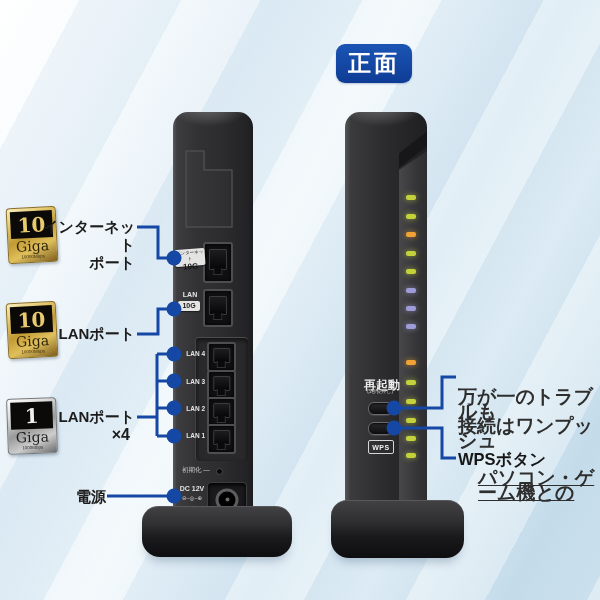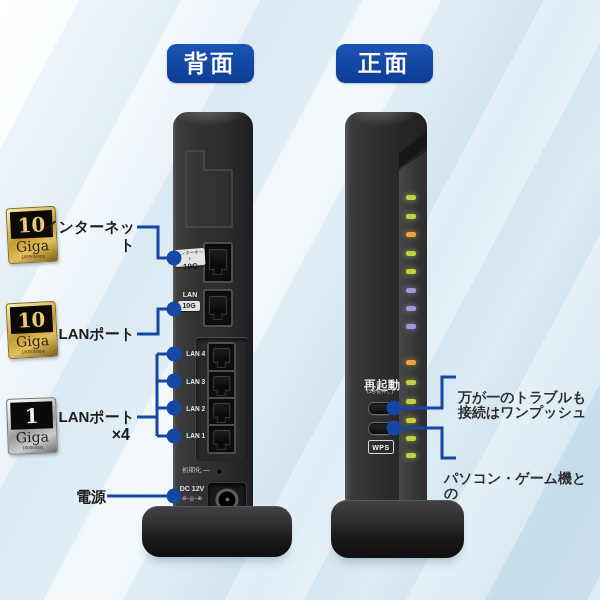--- a/index.html
+++ b/index.html
@@ -55,32 +55,31 @@
     font-family:"DejaVu Serif","Liberation Serif",serif;font-weight:bold;font-size:20px;}
   .speed-badge.gold .num{color:#e9cb6e;}
   .speed-badge.silver .num{color:#efefef;}
   .speed-badge .unit{font-family:"DejaVu Serif","Liberation Serif",serif;font-size:14px;line-height:16px;color:#2e2308;}
   .speed-badge.silver .unit{color:#1d1d1d;}
   .speed-badge .speed{font-size:4.5px;line-height:6px;color:#40300c;}
   .speed-badge.silver .speed{color:#2a2a2a;}
   
   .lbl-left{position:absolute;color:#1c1c1c;font-weight:600;font-size:15px;line-height:18px;text-align:right;}
   .co-title{position:absolute;color:#161616;font-weight:bold;font-size:16.5px;}
-  .co-desc{position:absolute;color:#2e2e2e;font-weight:600;font-size:14px;line-height:14.5px;}
+  .co-desc{position:absolute;color:#2e2e2e;font-weight:600;font-size:19px;line-height:14.5px;}
   #callouts{position:absolute;left:0;top:0;z-index:6;pointer-events:none;}
   .lbl-layer{z-index:7;}
   .led{position:absolute;left:406px;width:10px;height:5px;border-radius:2px;}
 </style>
 </head>
 <body>
 
 <div id="stage">
 
-  <div class="view-badge" style="left:167px;top:44px;">背面</div>
-  <div class="view-badge" style="left:336px;top:44px;width:97px;">正面</div>
+  <div class="view-badge" style="left:336px;top:44px;width:76px;">正面</div>
 
   <div class="tower" id="back-tower">
     <svg class="panel-outline" width="80" height="400">
       <path d="M13,39 H31 V58 H59 V115 H13 Z" fill="rgba(255,255,255,0.02)" stroke="#4c4c4e" stroke-width="1.5" stroke-linejoin="round"></path>
     </svg>
 
     <div class="port" style="left:30px;top:130px;width:26px;height:37px;">
         <div class="jack"></div>
       </div>
     <div class="tag abs" style="left:2px;top:137px;width:30px;height:17px;transform:rotate(-4deg);">
@@ -163,33 +162,35 @@
     <div class="speed">10000Mbps</div>
   </div>
   <div class="speed-badge silver" style="left:7px;top:398px;transform:rotate(-2deg);">
     <div class="num">1</div>
     <div class="unit">Giga</div>
     <div class="speed">1000Mbps</div>
   </div>
 
   <div class="lbl-left lbl-layer" style="left:38px;top:218px;width:97px;">
     <div>インターネット</div>
+    <div>ポート</div>
   </div>
   <div class="lbl-left lbl-layer" style="left:38px;top:325px;width:97px;">LANポート</div>
   <div class="lbl-left lbl-layer" style="left:38px;top:408px;width:97px;">
     <div>LANポート</div>
     <div style="padding-right:5px;font-size:16px;">×4</div>
   </div>
   <div class="lbl-left lbl-layer" style="left:60px;top:488px;width:46px;">電源</div>
 
   <div class="co-desc lbl-layer" style="left:458px;top:390px;">
     <div>万が一のトラブルも</div>
     <div>接続はワンプッシュ</div>
   </div>
-  <div class="co-desc lbl-layer" style="left:444px;top:471px;">
+  <div class="co-title lbl-layer" style="left:458px;top:449px;">WPSボタン</div>
+  <div class="co-desc lbl-layer" style="left:478px;top:471px;text-decoration:underline;">
     <div>パソコン・ゲーム機との</div>
   </div>
 
   <svg id="callouts" width="600" height="600">
       <polyline points="137,227 158,227 158,258 169,258" fill="none" stroke="#1547a5" stroke-width="3"></polyline>
       <polyline points="137,334 158,334 158,309 169,309" fill="none" stroke="#1547a5" stroke-width="3"></polyline>
       <polyline points="137,417 157,417" fill="none" stroke="#1547a5" stroke-width="3"></polyline>
       <polyline points="157,354 157,436" fill="none" stroke="#1547a5" stroke-width="3"></polyline>
       <polyline points="157,354 169,354" fill="none" stroke="#1547a5" stroke-width="3"></polyline>
       <polyline points="157,381 169,381" fill="none" stroke="#1547a5" stroke-width="3"></polyline>

